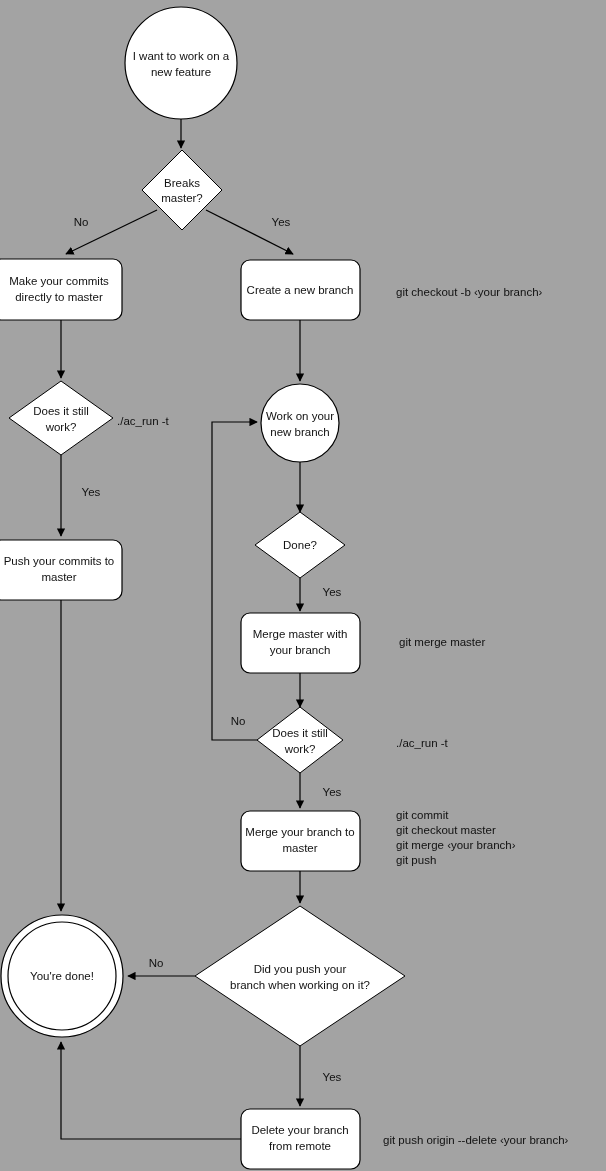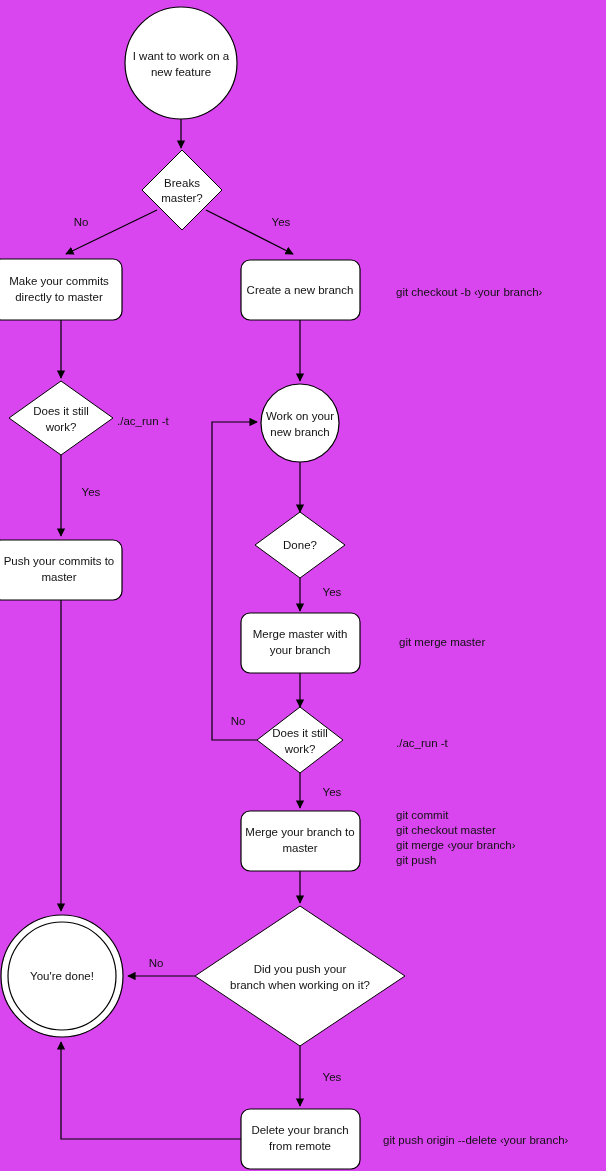--- a/index.html
+++ b/index.html
@@ -10,21 +10,21 @@
   body {
     width: 606px;
     height: 1171px;
     overflow: hidden;
     font-family: "Liberation Sans", sans-serif;
   }
   #flowchart-root {
     position: relative;
     width: 606px;
     height: 1171px;
-    background: #d946ef;
+    background: #a3a3a3;
   }
   svg#flow-svg {
     display: block;
     width: 606px;
     height: 1171px;
   }
   .node-shape {
     fill: #ffffff;
     stroke: #000000;
     stroke-width: 1.2;

